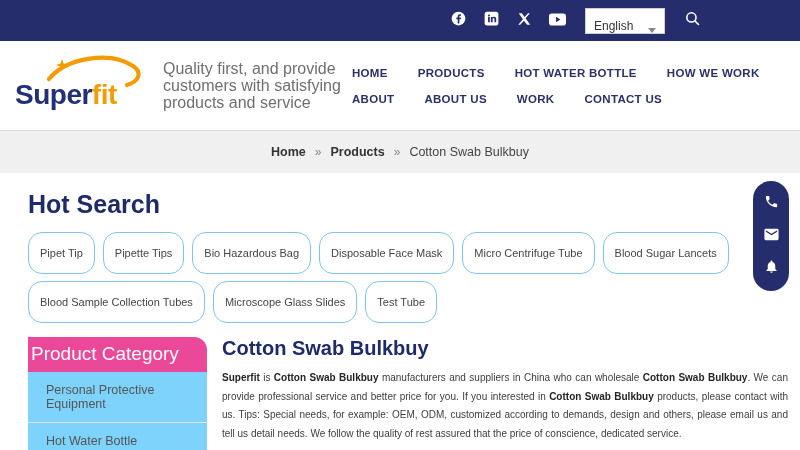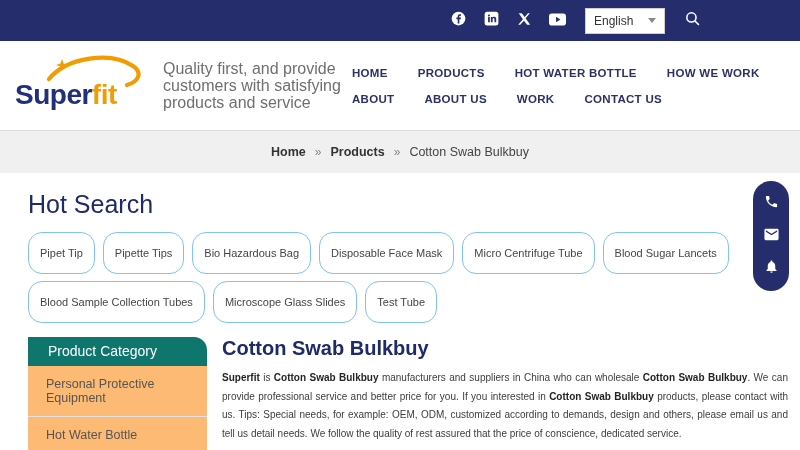--- a/index.html
+++ b/index.html
@@ -8,21 +8,21 @@
 
   
   .topbar {
     height: 41px; background: #262d6d;
     display: flex; align-items: center; justify-content: flex-end;
     padding-right: 98px; gap: 11px;
   }
   .social-link { width: 22px; height: 22px; display: flex; align-items: center; justify-content: center; cursor: pointer; }
   .lang-select {
     width: 80px; height: 26px; background: #ffffff; border: 1px solid #cfcfcf;
-    display: flex; align-items: center; justify-content: space-between;
+    display: flex; align-items: flex-end; justify-content: space-between;
     padding: 0 8px; margin: 0 6px 0 6px; font-size: 12px; color: #333; cursor: pointer;
   }
   .chevron-down { width: 0; height: 0; border-left: 4px solid transparent; border-right: 4px solid transparent; border-top: 5px solid #888; }
   .search-btn { width: 20px; height: 20px; display: flex; align-items: center; justify-content: center; cursor: pointer; }
 
   
   .header { height: 89px; background: #ffffff; position: relative; display: flex; align-items: center; padding-left: 15px; }
   .logo { position: relative; width: 128px; height: 62px; cursor: pointer; }
   .logo-text { position: absolute; left: 0; bottom: 6px; font-size: 28px; font-weight: bold; letter-spacing: -0.5px; }
   .logo-super { color: #22307a; }
@@ -35,31 +35,31 @@
 
   
   .crumb-bar { height: 43px; background: #f0f0f0; border-top: 1px solid #dcdcdc;
                display: flex; align-items: center; justify-content: center; gap: 9px; font-size: 12.5px; }
   .crumb-link { font-weight: bold; color: #333; text-decoration: none; cursor: pointer; }
   .crumb-sep { color: #888; font-size: 12px; }
   .crumb-current { color: #444; }
 
   
   .hot-search { padding: 17px 28px 0 28px; }
-  .hot-title { font-size: 25px; font-weight: 400; color: #1f2a68; margin-bottom: 13px; }
+  .hot-title { font-size: 25px; font-weight: 700; color: #1f2a68; margin-bottom: 13px; }
   .tags { display: flex; flex-wrap: wrap; gap: 7px 8px; max-width: 745px; }
   .tag { border: 1px solid #7fc3f0; border-radius: 14px; padding: 14px 11px; font-size: 11px;
          color: #454545; text-decoration: none; white-space: nowrap; cursor: pointer; background: #fff; }
 
   
   .content { display: flex; gap: 15px; padding: 14px 12px 0 28px; align-items: flex-start; }
   .sidebar { width: 179px; flex: 0 0 179px; }
-  .side-header { background: #0f766e; color: #ffffff; font-size: 14px; font-weight: 500;
-                 padding: 6px 0 7px 20px; border-top-right-radius: 13px; }
-  .side-item { background: #fdba74; border-bottom: 1px solid #e2e2e2; padding: 11px 10px 11px 18px;
+  .side-header { background: #ec4899; color: #ffffff; font-size: 19px; font-weight: 500;
+                 padding: 6px 0 7px 3px; border-top-right-radius: 13px; }
+  .side-item { background: #7dd3fc; border-bottom: 1px solid #e2e2e2; padding: 11px 10px 11px 18px;
                font-size: 12.5px; color: #555; cursor: pointer; }
 
   .main { flex: 1; }
   .main-title { font-size: 20px; font-weight: 600; color: #1f2a68; margin: 0 0 9px 0; }
   .main-para { font-size: 10px; line-height: 18.5px; color: #3d3d3d; text-align: justify; }
   .main-para .bold { font-weight: bold; color: #242424; }
   .product-image { margin-top: 13px; width: 176px; height: 110px; border: 1px solid #e8e8e8;
                    background: #fefefe; position: relative; overflow: hidden; cursor: pointer; }
 
   

